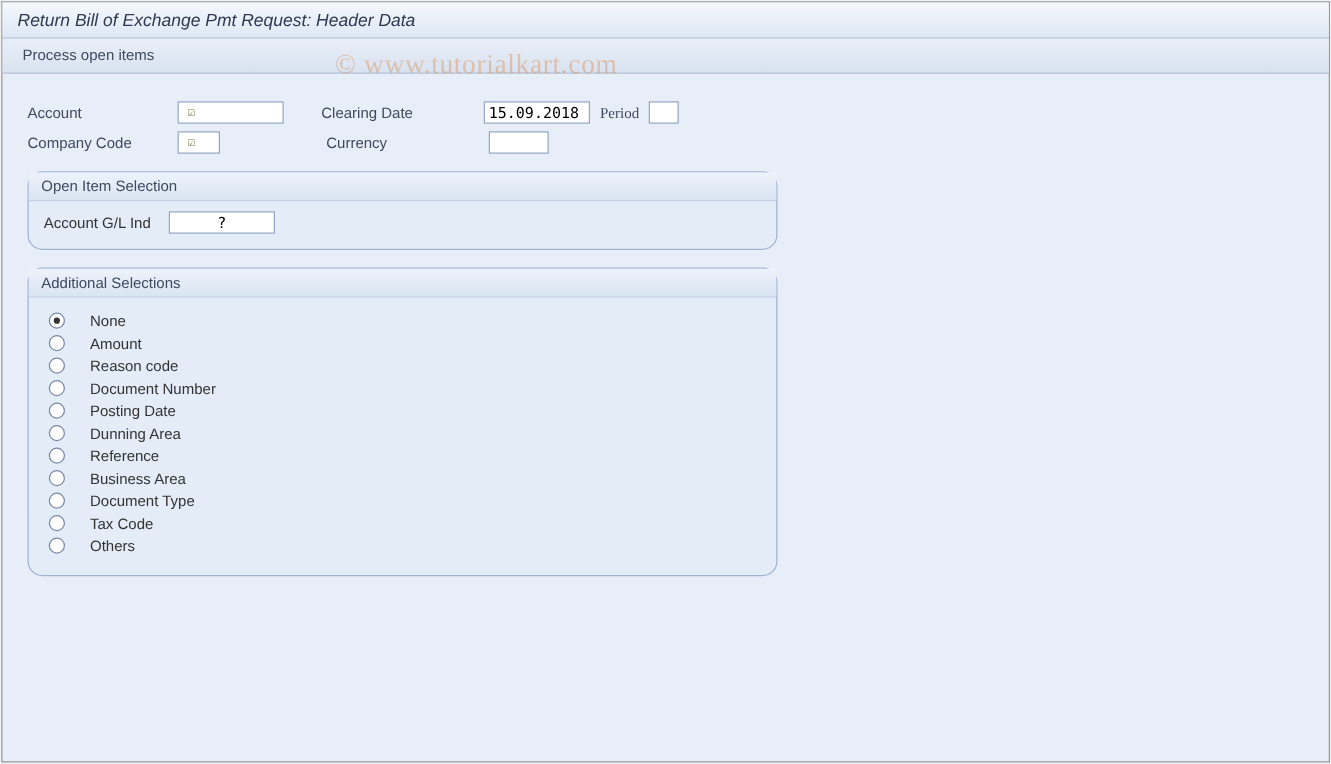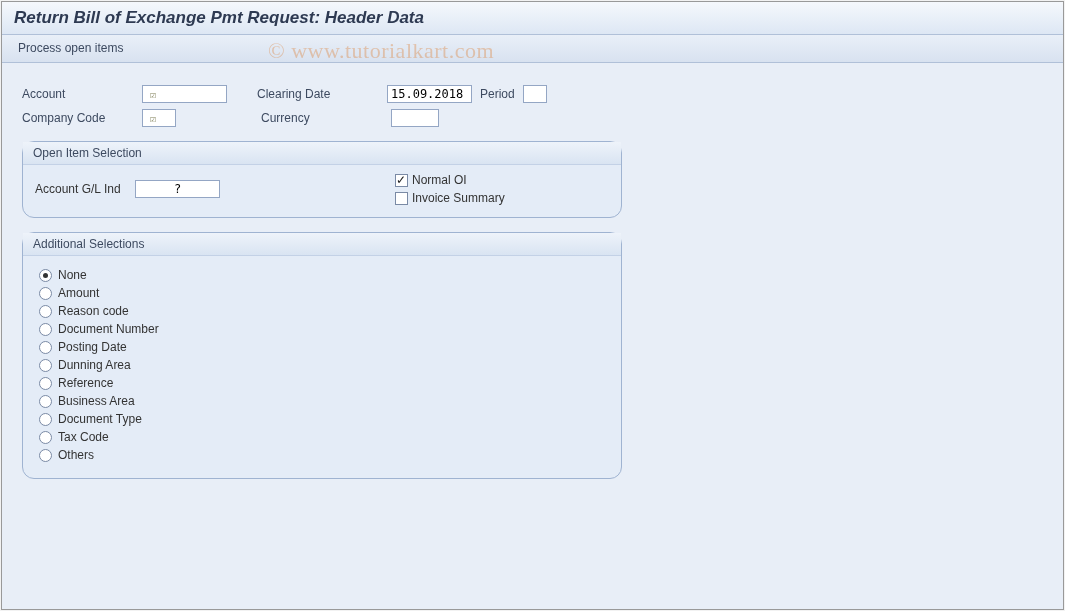--- a/index.html
+++ b/index.html
@@ -18,22 +18,22 @@
       border: 1px solid #999;
       width: 1063px;
       height: 609px;
       margin: 1px;
       position: relative;
     }
     .title-bar {
       background: linear-gradient(to bottom, #f5f8fc 0%, #dde7f4 100%);
       border-bottom: 1px solid #b0c0d8;
       padding: 6px 12px;
-      font-size: 17px;
-      font-weight: bold;
+      font-size: 14px;
+      font-weight: normal;
       font-style: italic;
       color: #2e3a52;
     }
     .toolbar {
       background: linear-gradient(to bottom, #e9eff8 0%, #d8e2f0 100%);
       border-bottom: 1px solid #b0c0d8;
       padding: 6px 16px;
       height: 28px;
       color: #3d4a60;
     }
@@ -56,20 +56,21 @@
       display: inline-block;
       width: 130px;
       color: #3d4a60;
       margin-left: 0;
     }
     .field-label3 {
       display: inline-block;
       margin-left: 8px;
       margin-right: 8px;
       color: #3d4a60;
+      font-family: Liberation Serif, serif;
     }
     .text-input {
       border: 1px solid #94a6c4;
       background: #fff;
       height: 18px;
       padding: 0 3px;
       vertical-align: middle;
       font-size: 12px;
       font-family: monospace;
     }
@@ -114,21 +115,21 @@
       position:relative;
     }
     .sap-checkbox.checked::after{
       content:"✓";
       position:absolute;
       left:0; top:-2px;
       font-size:12px;
       color:#222;
     }
     .radio-list { display:flex; flex-direction:column; gap:4px; padding:4px 4px; }
-    .radio-line { display:flex; align-items:flex-end; gap:6px; cursor:pointer; }
+    .radio-line { display:flex; align-items:flex-start; gap:20px; cursor:pointer; }
     .sap-radio{
       display:inline-block;
       width:13px;height:13px;
       border:1px solid #7a8aa5;
       border-radius:50%;
       background:#fff;
       position:relative;
     }
     .sap-radio.checked::after{
       content:"";
@@ -180,30 +181,20 @@
     </div>
 
     <div class="group-box">
       <div class="group-title">Open Item Selection</div>
       <div class="group-body">
         <div class="row-flex">
           <div class="col-left">
             <span style="width:100px;">Account G/L Ind</span>
             <input class="text-input w80" style="text-align: center;" value="?">
           </div>
-          <div class="col-right">
-            <div class="check-line">
-              <span class="sap-checkbox checked"></span>
-              <span>Normal OI</span>
-            </div>
-            <div class="check-line">
-              <span class="sap-checkbox"></span>
-              <span>Invoice Summary</span>
-            </div>
-          </div>
         </div>
       </div>
     </div>
 
     <div class="group-box">
       <div class="group-title">Additional Selections</div>
       <div class="group-body">
         <div class="radio-list" id="radio-list">
 
         <div class="radio-line">

